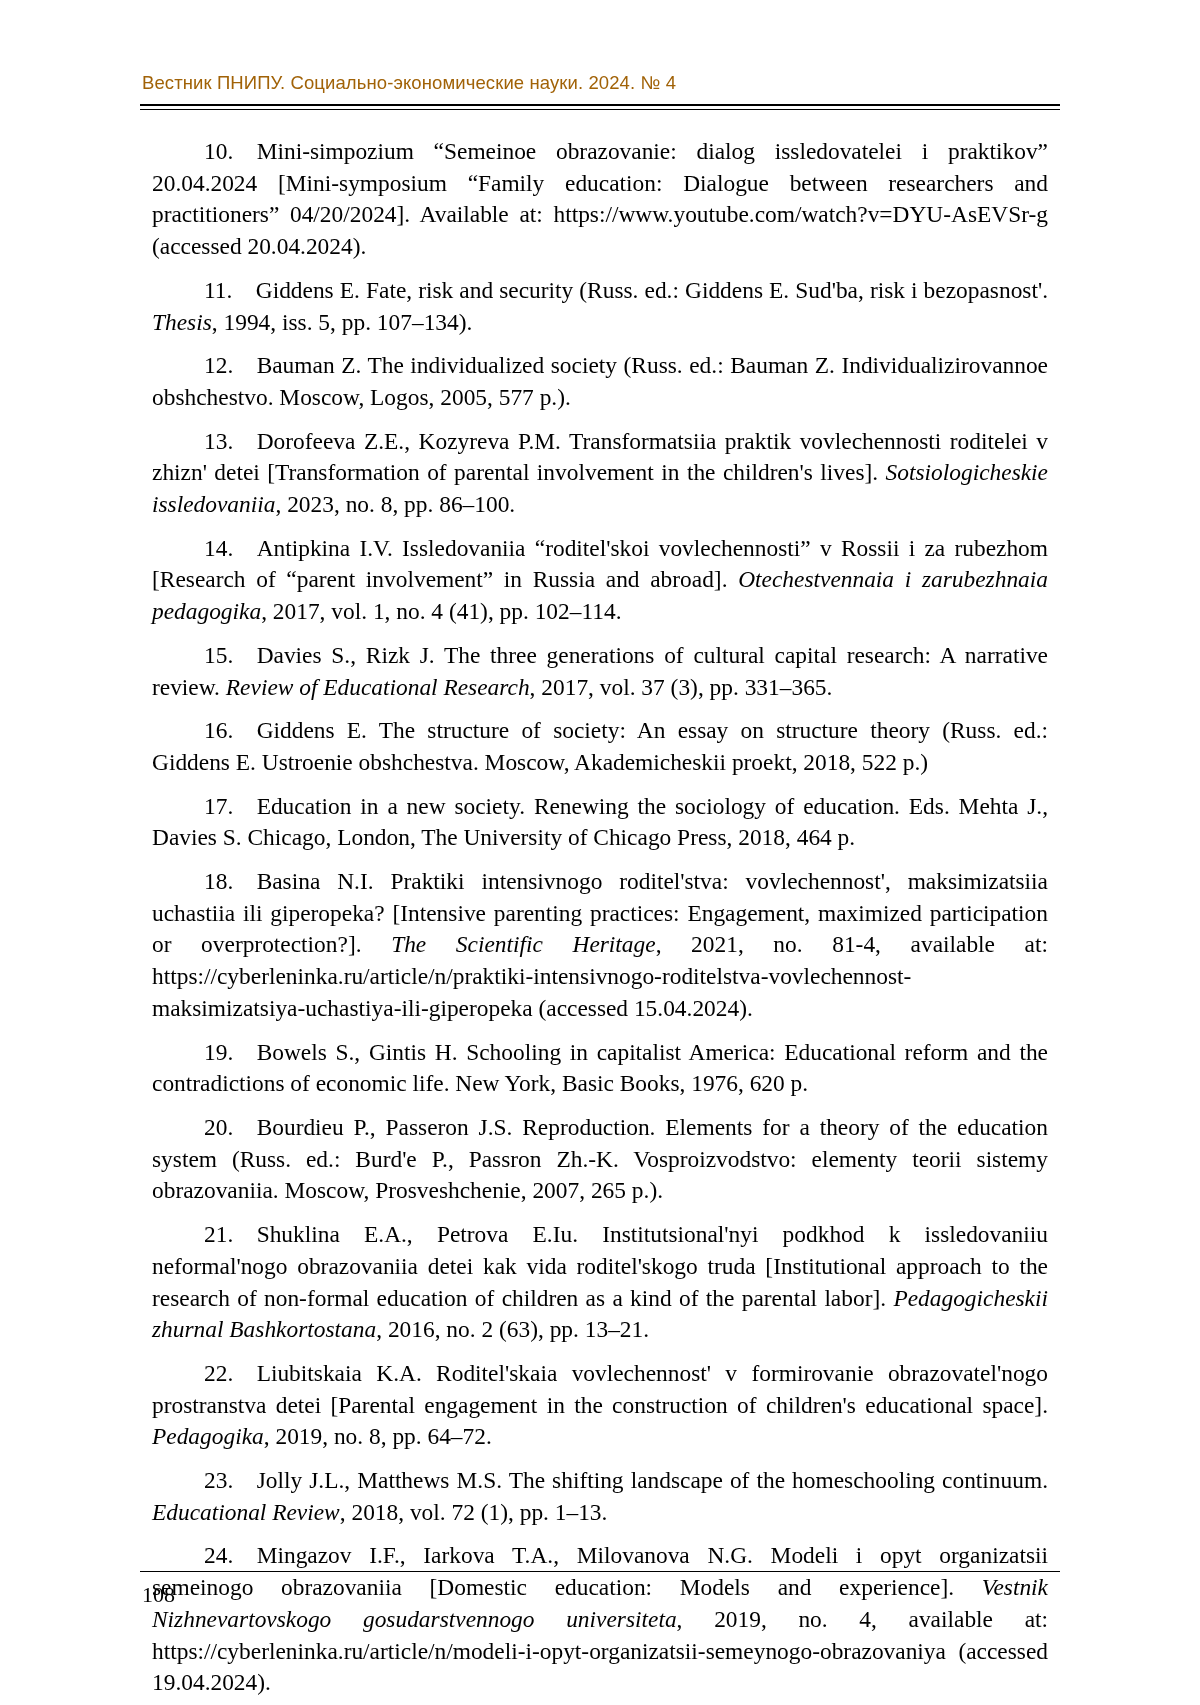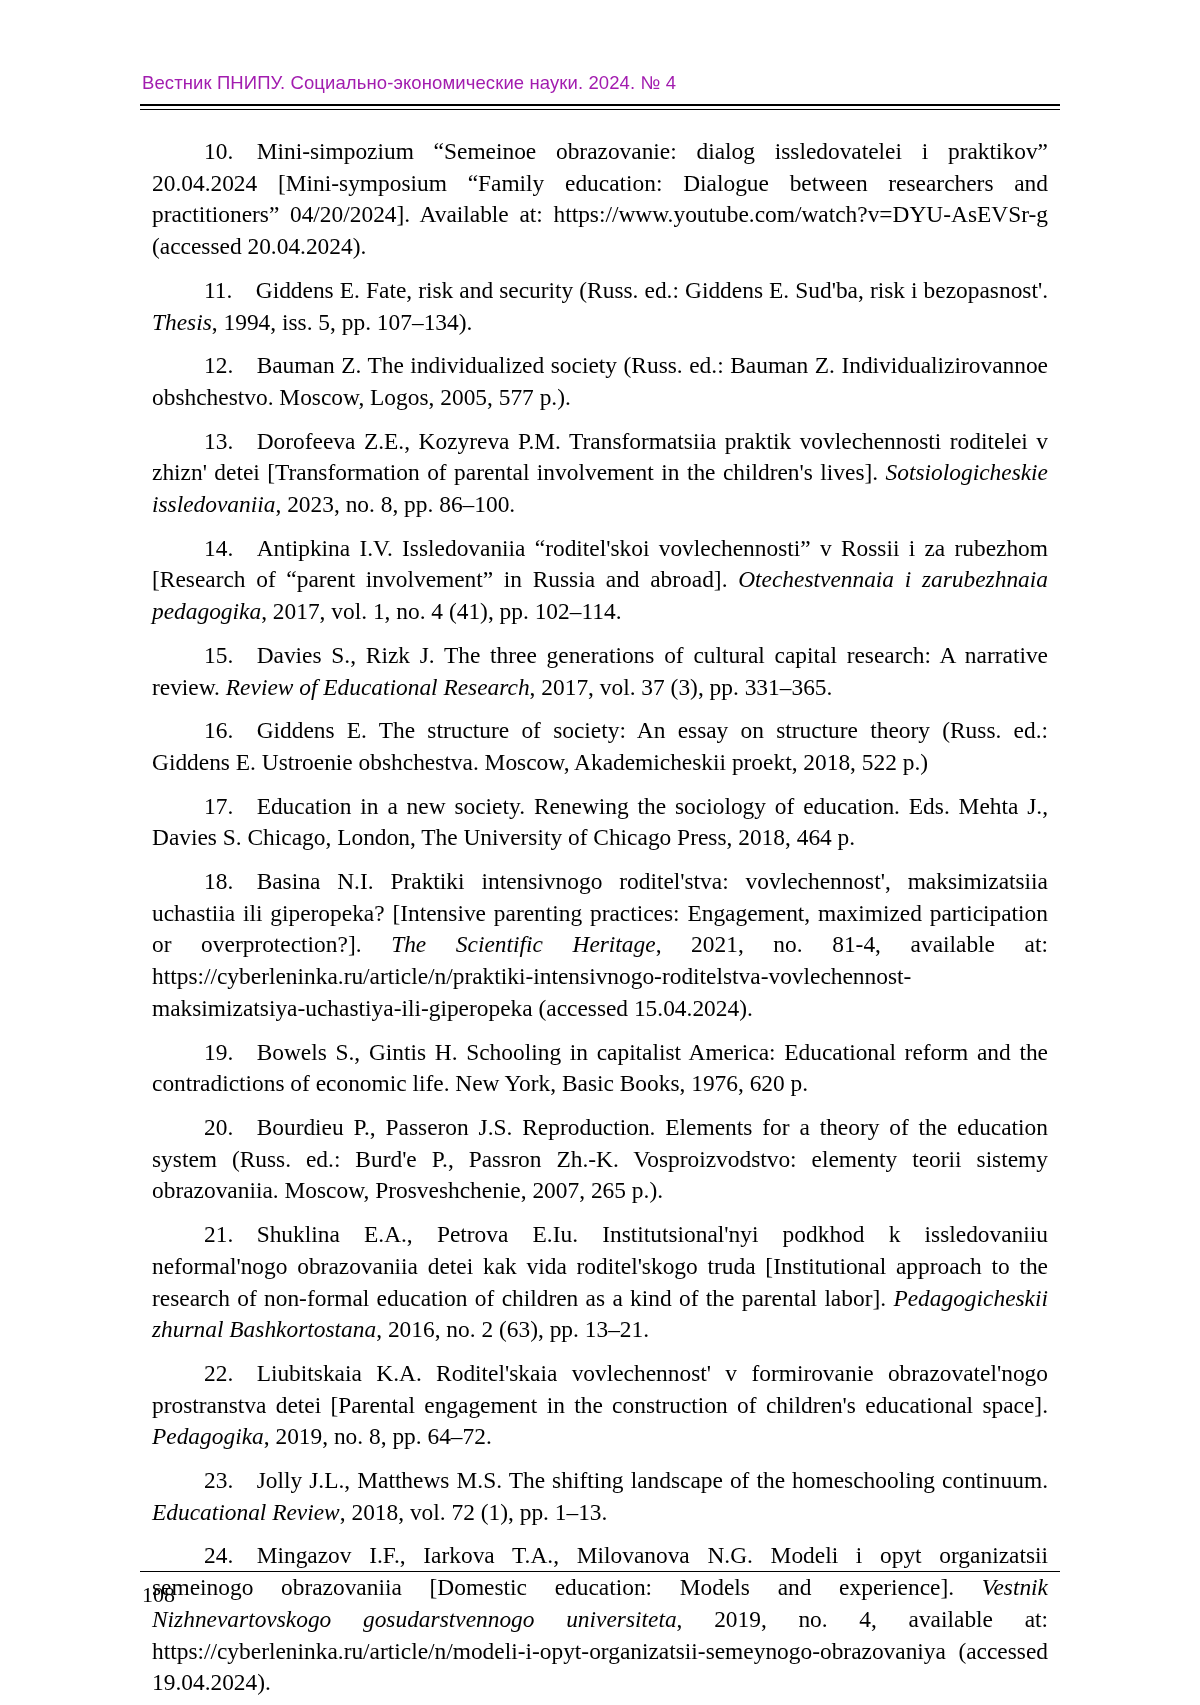--- a/index.html
+++ b/index.html
@@ -22,21 +22,21 @@
   .content {
     position: absolute;
     left: 140px;
     right: 140px;
     top: 72px;
   }
   .running-head {
     font-family: "Liberation Sans", sans-serif;
     font-size: 18.5px;
     letter-spacing: 0.1px;
-    color: #a21caf;
+    color: #a16207;
     padding-left: 2px;
     padding-bottom: 10px;
     white-space: nowrap;
   }
   .rule-top {
     border-top: 2.2px solid #000;
     border-bottom: 1px solid #000;
     height: 3px;
     margin-bottom: 26px;
   }

